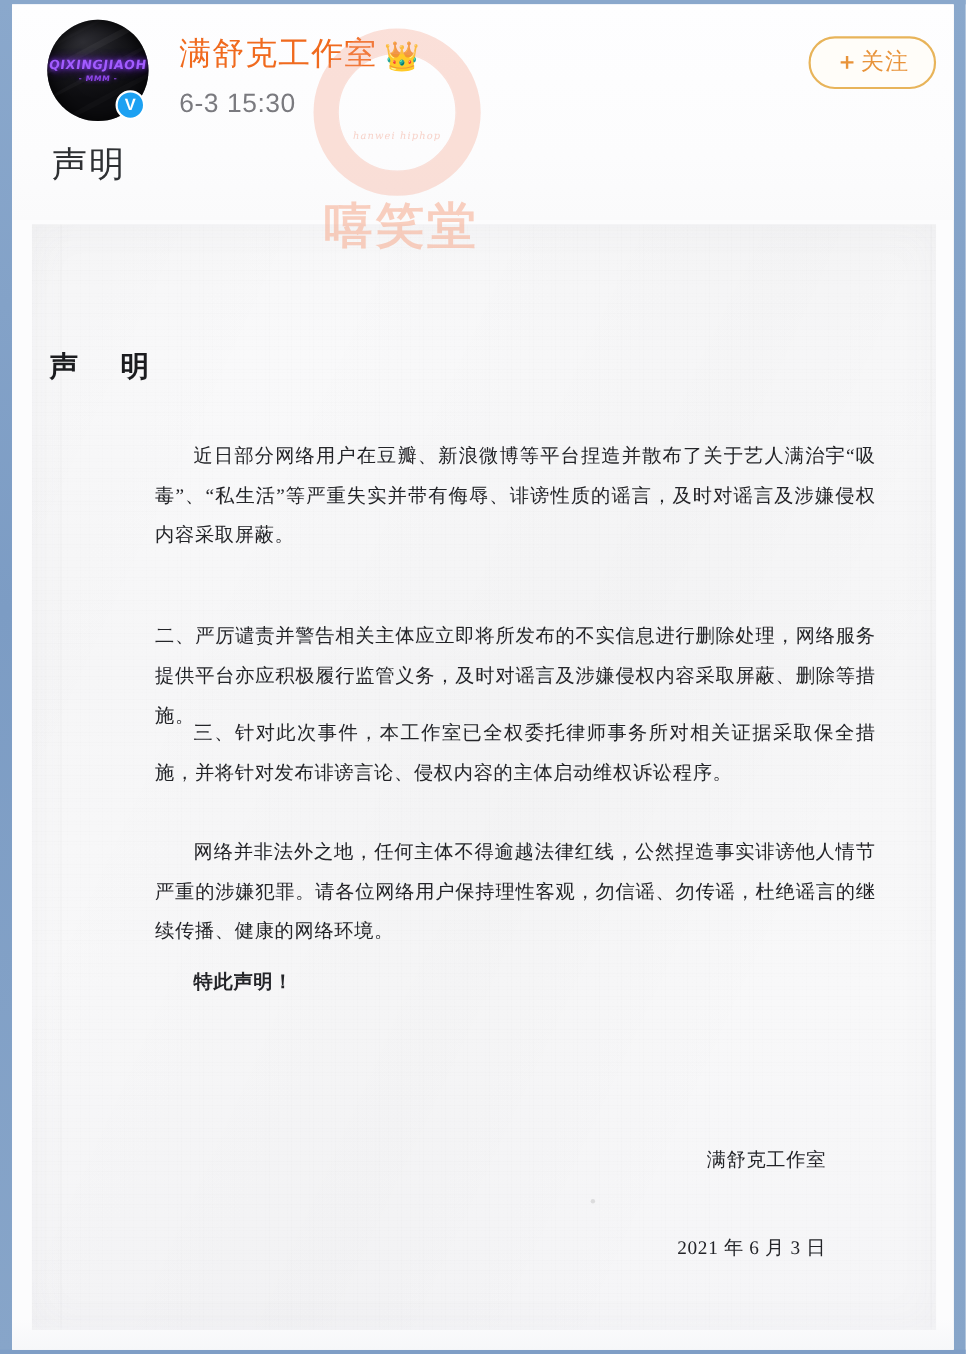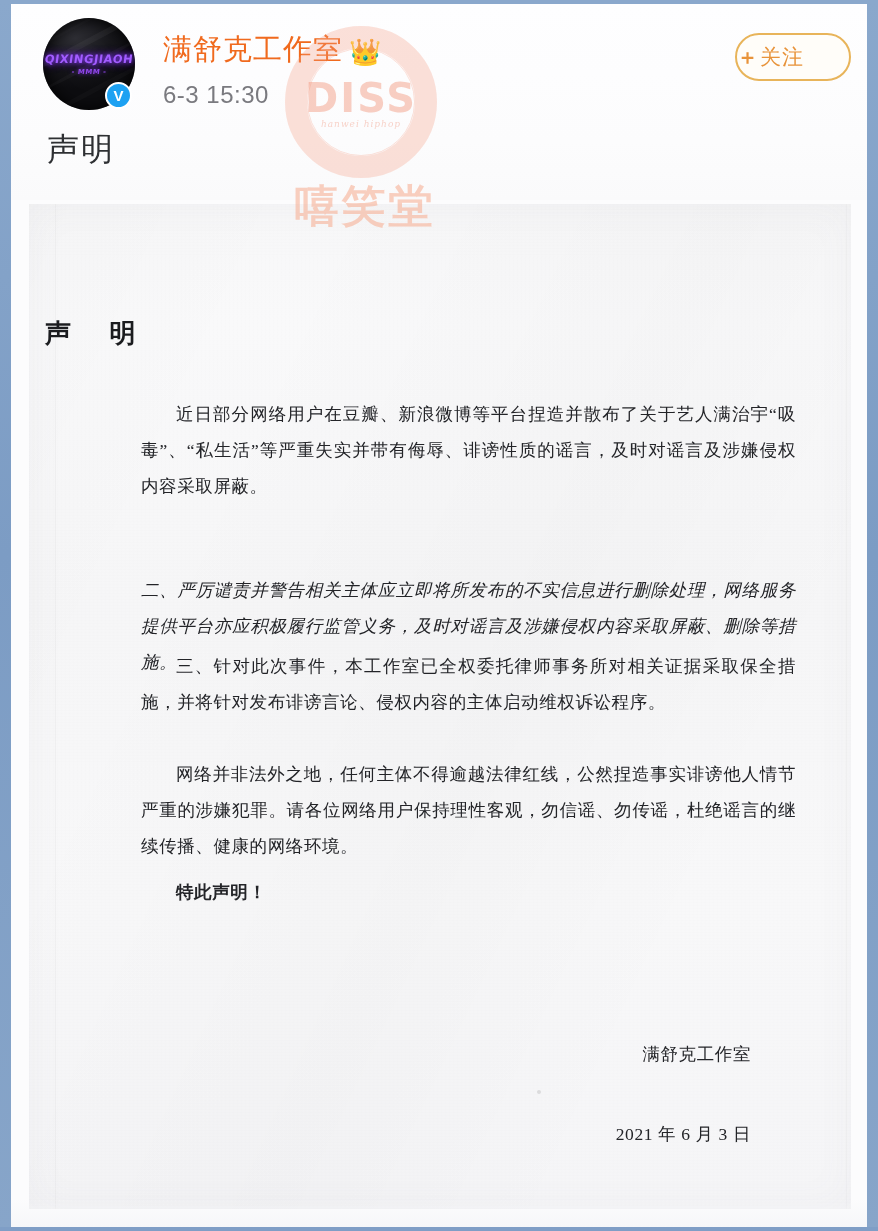--- a/index.html
+++ b/index.html
@@ -168,20 +168,21 @@
     right: 16px;
     top: 29px;
     width: 116px;
     height: 48px;
     border: 2px solid #e8b45a;
     border-radius: 26px;
     background: #fffdf9;
     color: #e8933a;
     font-size: 21px;
     line-height: 44px;
+    text-align: center;
     letter-spacing: 1px;
     box-sizing: border-box;
     cursor: pointer;
     white-space: nowrap;
   }
   #follow-plus {
     font-weight: bold;
     margin-right: 1px;
   }
 
@@ -333,21 +334,21 @@
     text-align: justify;
     text-justify: inter-ideograph;
     letter-spacing: 0.6px;
     filter: blur(0.3px);
   }
   .indent { text-indent: 2em; }
 
   #p1      { top: 192px; }
   #p2-lead { top: 300px; }
   #p2-i1   { top: 336px; }
-  #p2-i2   { top: 368px; font-style: italic; }
+  #p2-i2   { top: 356px; }
   #p2-i3   { top: 444px; }
   #p3      { top: 552px; }
   #closing { top: 670px; font-weight: bold; }
 
   #sig-name {
     position: absolute;
     left: 0;
     top: 838px;
     width: 722px;
     text-align: right;
@@ -425,21 +426,20 @@
       <div id="follow-button">
         <span id="follow-plus">＋</span><span>关注</span>
       </div>
 
       <div id="post-title">声明</div>
     </div>
 
     <div id="watermark">
       <div id="wm-ring"></div>
       <div id="wm-ring-inner"></div>
-      <div id="wm-diss">DISS</div>
       <div id="wm-diss-sub">hanwei hiphop</div>
       <div id="wm-text">嘻笑堂</div>
     </div>
 
     <div id="paper">
       <div id="paper-edge"></div>
 
       <div id="doc">
 
         <div id="doc-title">声 明</div>

